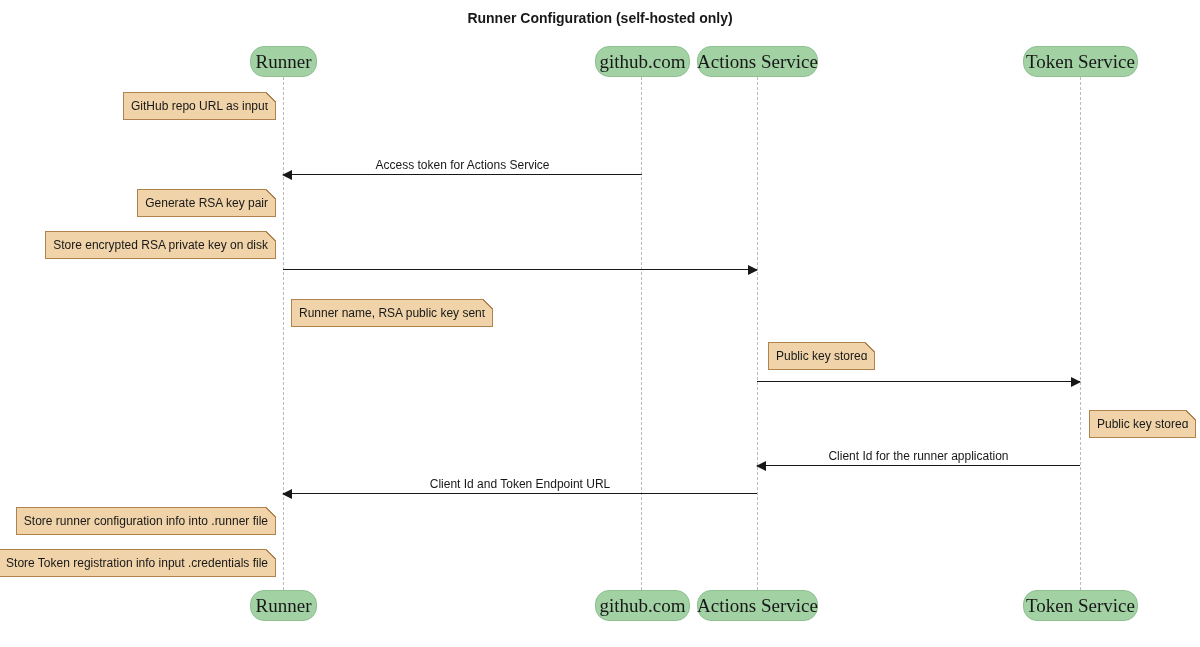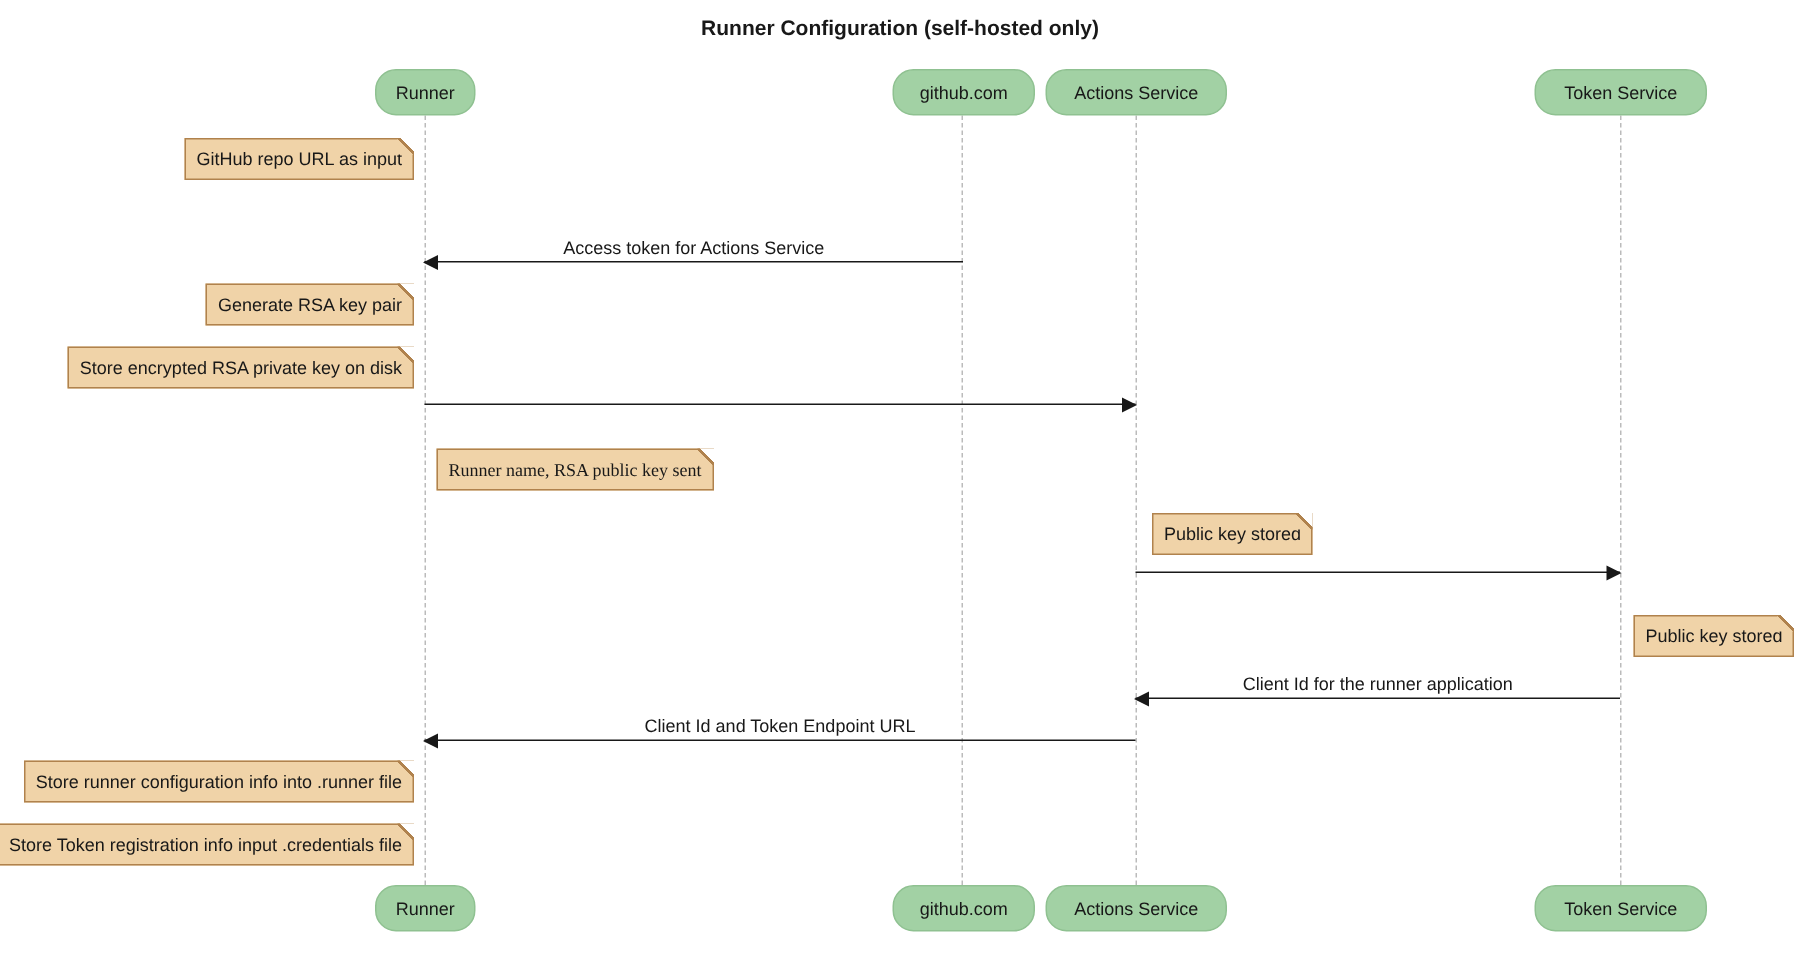--- a/index.html
+++ b/index.html
@@ -11,21 +11,21 @@
     position:absolute;top:10px;left:0;width:1200px;text-align:center;
     font-size:14px;font-weight:bold;white-space:nowrap;
   }
   .lifeline{
     position:absolute;width:0;top:77px;height:513px;
     border-left:1px dashed var(--lifeline,#bbb);
   }
   .participant{
     position:absolute;height:31px;display:flex;align-items:center;justify-content:center;
     background:var(--participant-fill,#a2d1a4);border:1px solid var(--participant-border,#8fc191);
-    border-radius:14px;font-size:12px;box-sizing:border-box;white-space:nowrap;
+    border-radius:14px;font-size:19px;box-sizing:border-box;white-space:nowrap;font-family:Liberation Serif, serif;
   }
   .note{
     position:absolute;background:var(--note-fill,#f0d3a8);
     border:1px solid var(--note-border,#b0824d);
     font-size:12px;line-height:16px;padding:5px 7px;white-space:nowrap;
     box-sizing:border-box;
   }
   .note-fold{
     position:absolute;top:-1px;right:-1px;width:11px;height:11px;
     background:linear-gradient(to bottom left,
@@ -107,21 +107,21 @@
   <div class="note" style="right:924px;top:231px;">
     <span class="note-fold"></span>
     <span>Store encrypted RSA private key on disk</span>
   </div>
 
   <div class="note" style="right:924px;top:189px;">
     <span class="note-fold"></span>
     <span>Generate RSA key pair</span>
   </div>
 
-  <div class="note" style="left:291px;top:299px;font-family:Liberation Serif, serif;">
+  <div class="note" style="left:291px;top:299px;">
     <span class="note-fold"></span>
     <span>Runner name, RSA public key sent</span>
   </div>
 
   <div class="note" style="left:768px;top:342px;">
     <span class="note-fold"></span>
     <span>Public key stored</span>
   </div>
 
   <div class="note" style="left:1089px;top:410px;">

